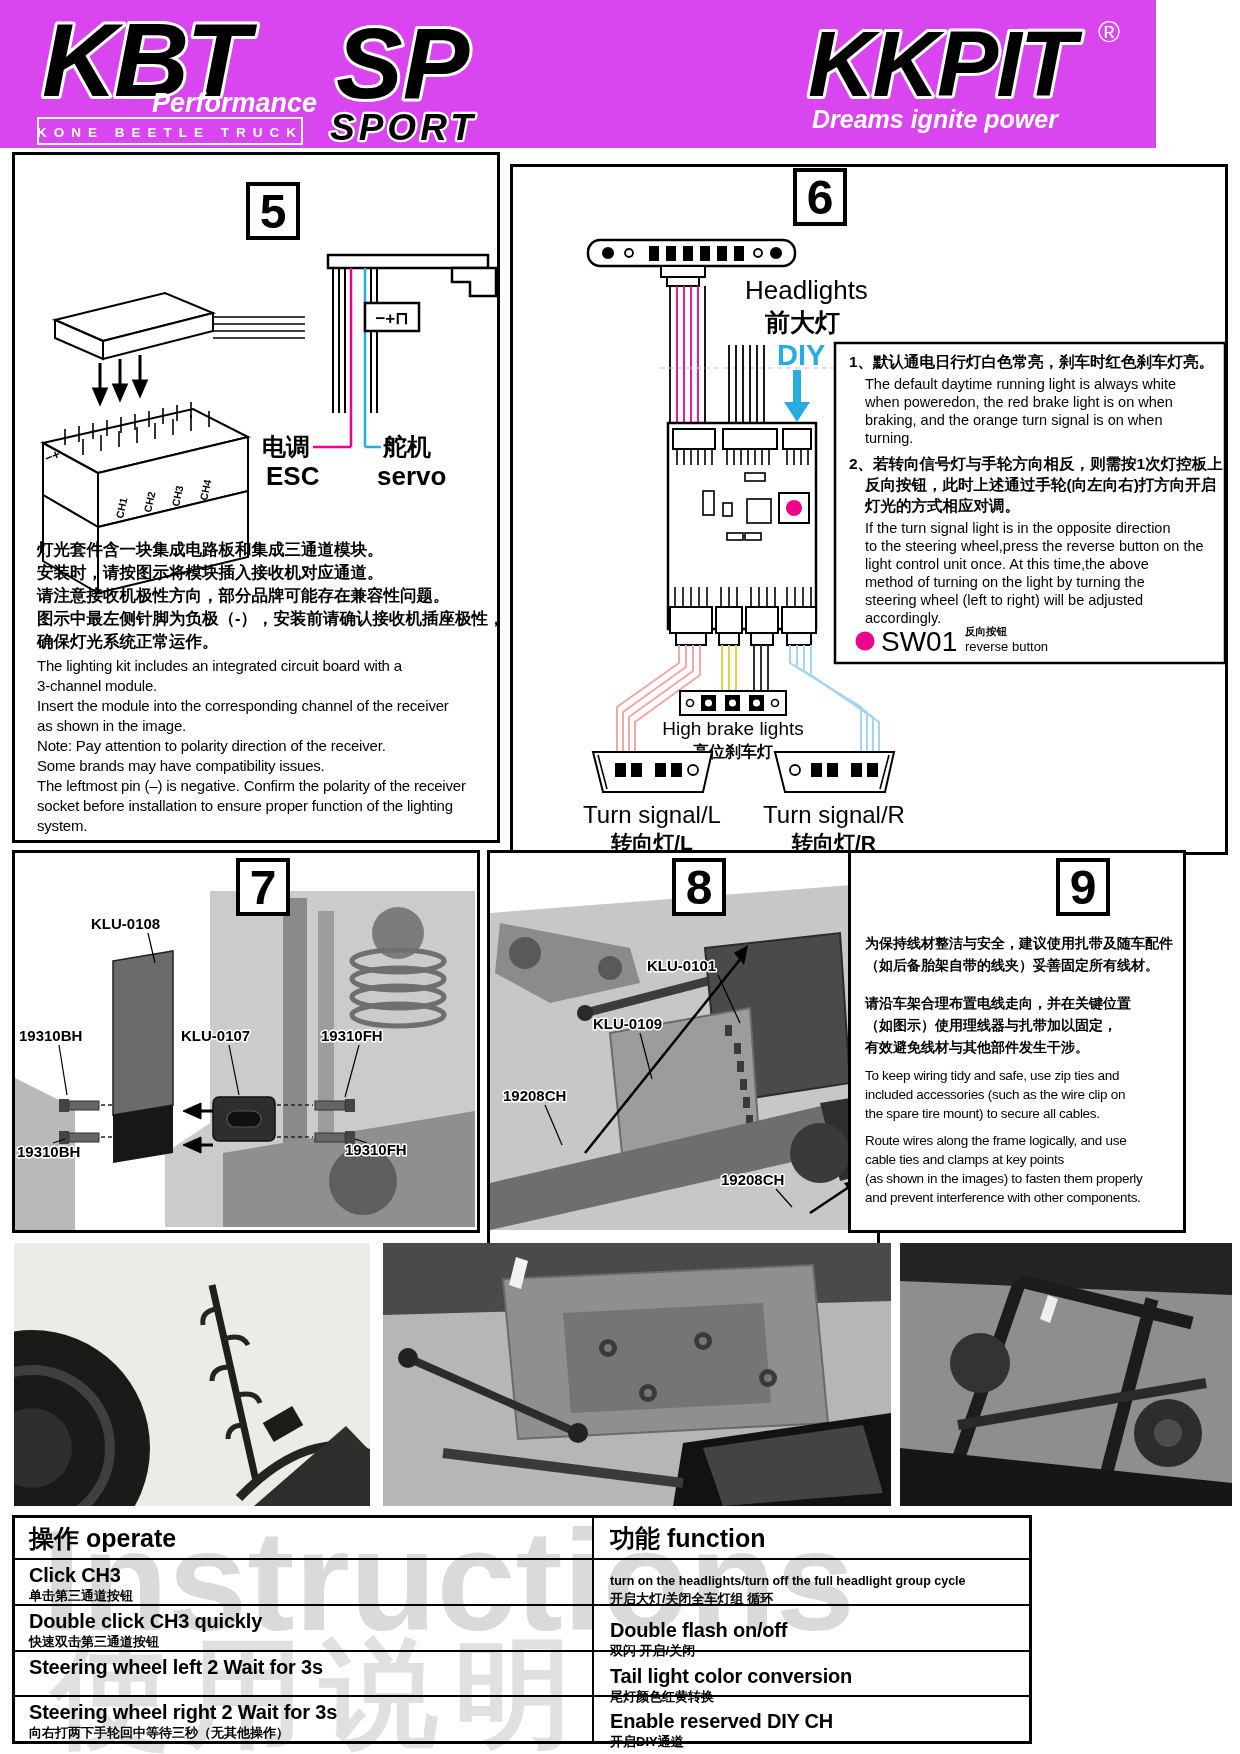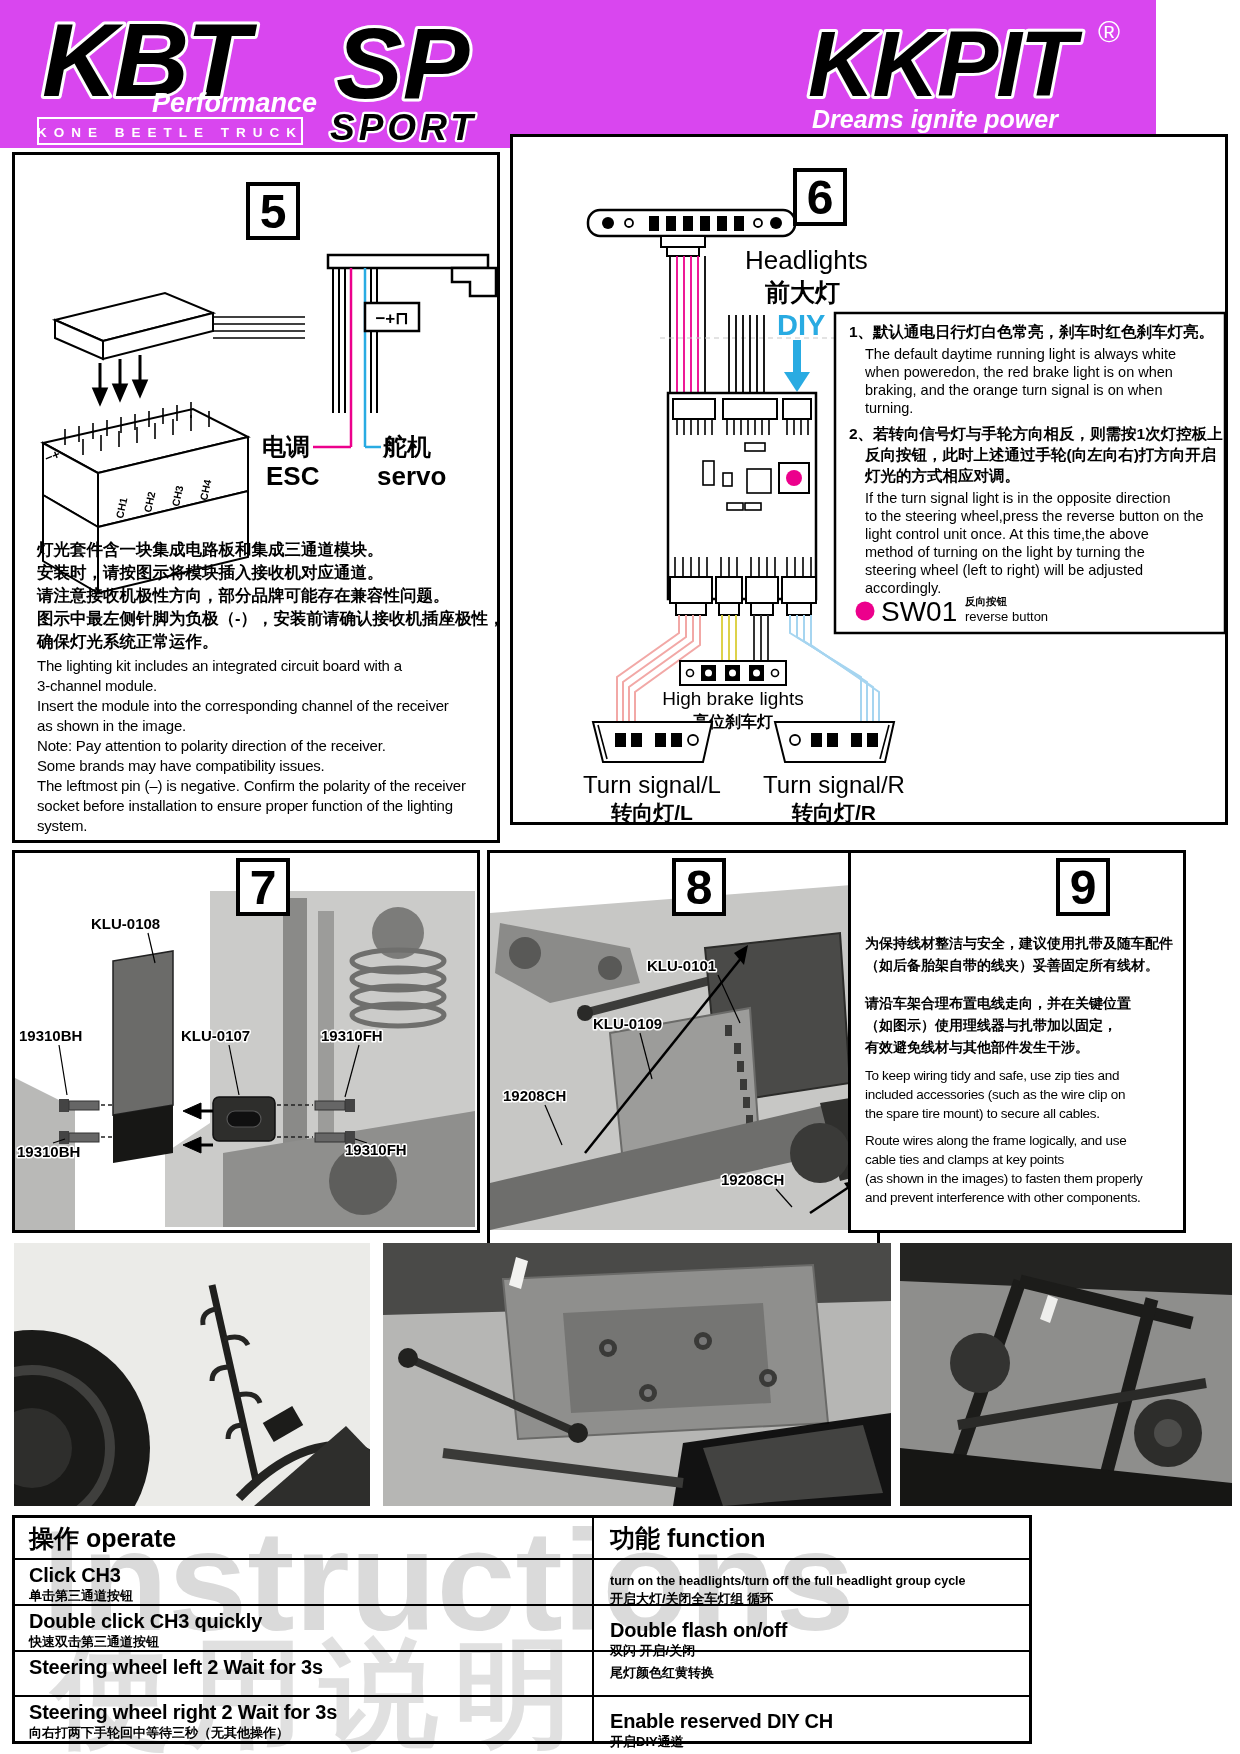--- a/index.html
+++ b/index.html
@@ -2,21 +2,21 @@
 <html><head>
 <meta charset="utf-8">
 <style>
   html,body{margin:0;padding:0;background:#fff}
   .page{position:relative;width:1240px;height:1754px;background:#fff;
         font-family:"Liberation Sans",sans-serif;overflow:hidden;color:#000}
   svg{font-family:"Liberation Sans",sans-serif}
   .hdr{position:absolute;left:0;top:0;width:1156px;height:148px;background:#d946ef}
   .panel{position:absolute;border:3px solid #000;background:#fff;box-sizing:border-box}
   .p5{left:12px;top:152px;width:488px;height:691px}
-  .p6{left:510px;top:134px;width:718px;height:691px}
+  .p6{left:510px;top:164px;width:718px;height:691px}
   .p7{left:12px;top:850px;width:468px;height:383px}
   .p8{left:487px;top:850px;width:393px;height:450px}
   .p9{left:848px;top:850px;width:338px;height:383px}
   .panel > svg{position:absolute;left:0;top:0}
   .badge{position:absolute;width:54px;height:58px;border:4px solid #000;background:#fff;
          display:flex;align-items:center;justify-content:center;
          font-size:48px;font-weight:bold;z-index:3;box-sizing:border-box}
   .photo{position:absolute;top:1243px;height:263px}
   .ph1{left:14px;width:356px}.ph2{left:383px;width:508px}.ph3{left:900px;width:332px}
   .wmclip{position:absolute;left:12px;top:1515px;width:1216px;height:274px;overflow:hidden;z-index:1}
@@ -579,20 +579,21 @@
       <div class="c2">
         <div class="row-en">Double flash on/off</div>
         <div class="row-cn">双闪 开启/关闭</div>
       </div>
     </div>
     <div class="trow">
       <div class="c1">
         <div class="row-en">Steering wheel left 2 Wait for 3s</div>
       </div>
       <div class="c2">
+        <div class="row-en">Tail light color conversion</div>
         <div class="row-cn">尾灯颜色红黄转换</div>
       </div>
     </div>
     <div class="trow">
       <div class="c1">
         <div class="row-en">Steering wheel right 2 Wait for 3s</div>
         <div class="row-cn">向右打两下手轮回中等待三秒（无其他操作）</div>
       </div>
       <div class="c2">
         <div class="row-en">Enable reserved DIY CH</div>

